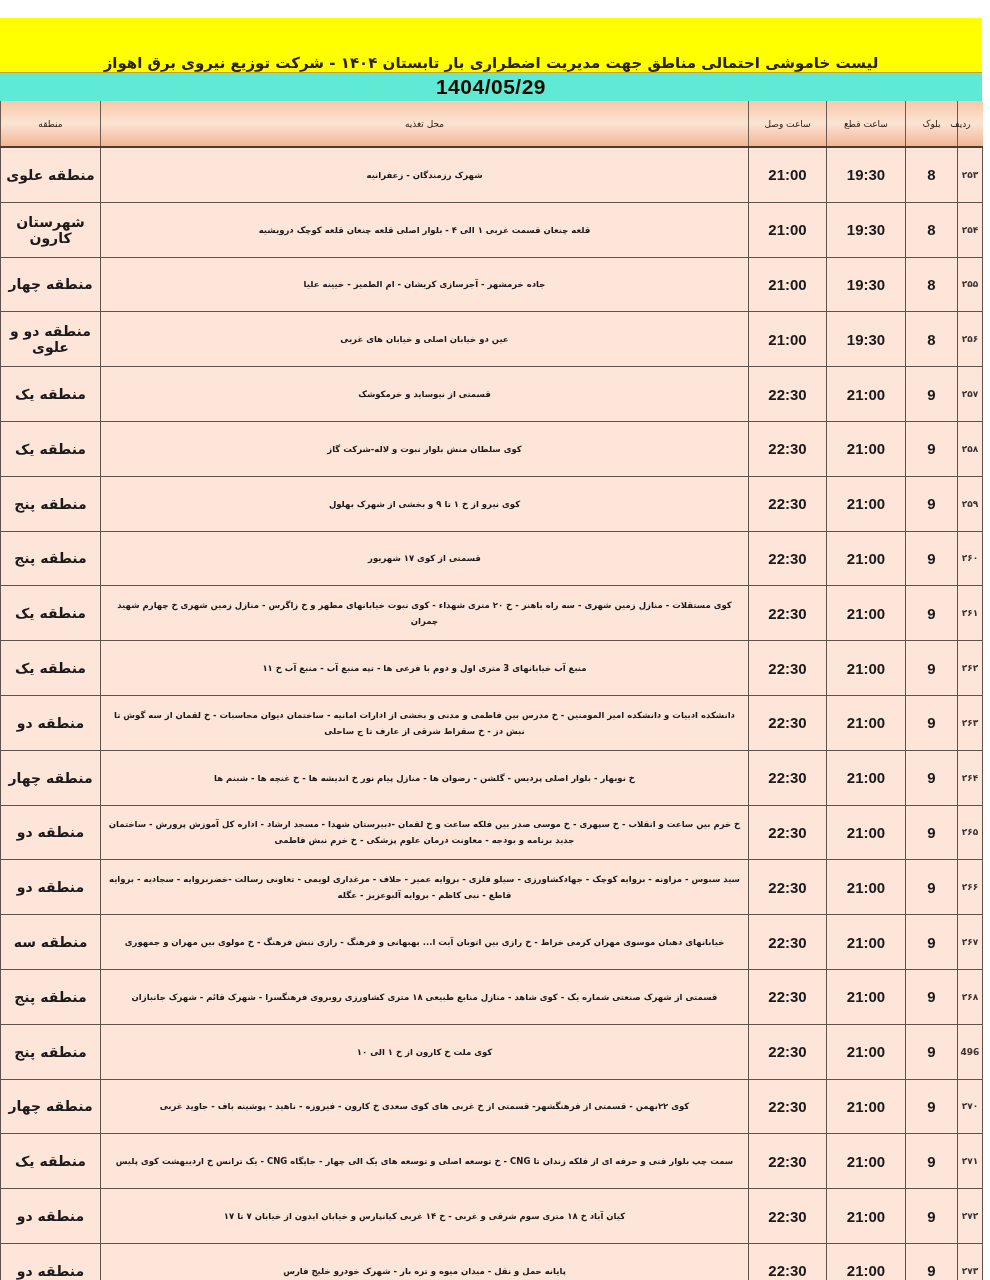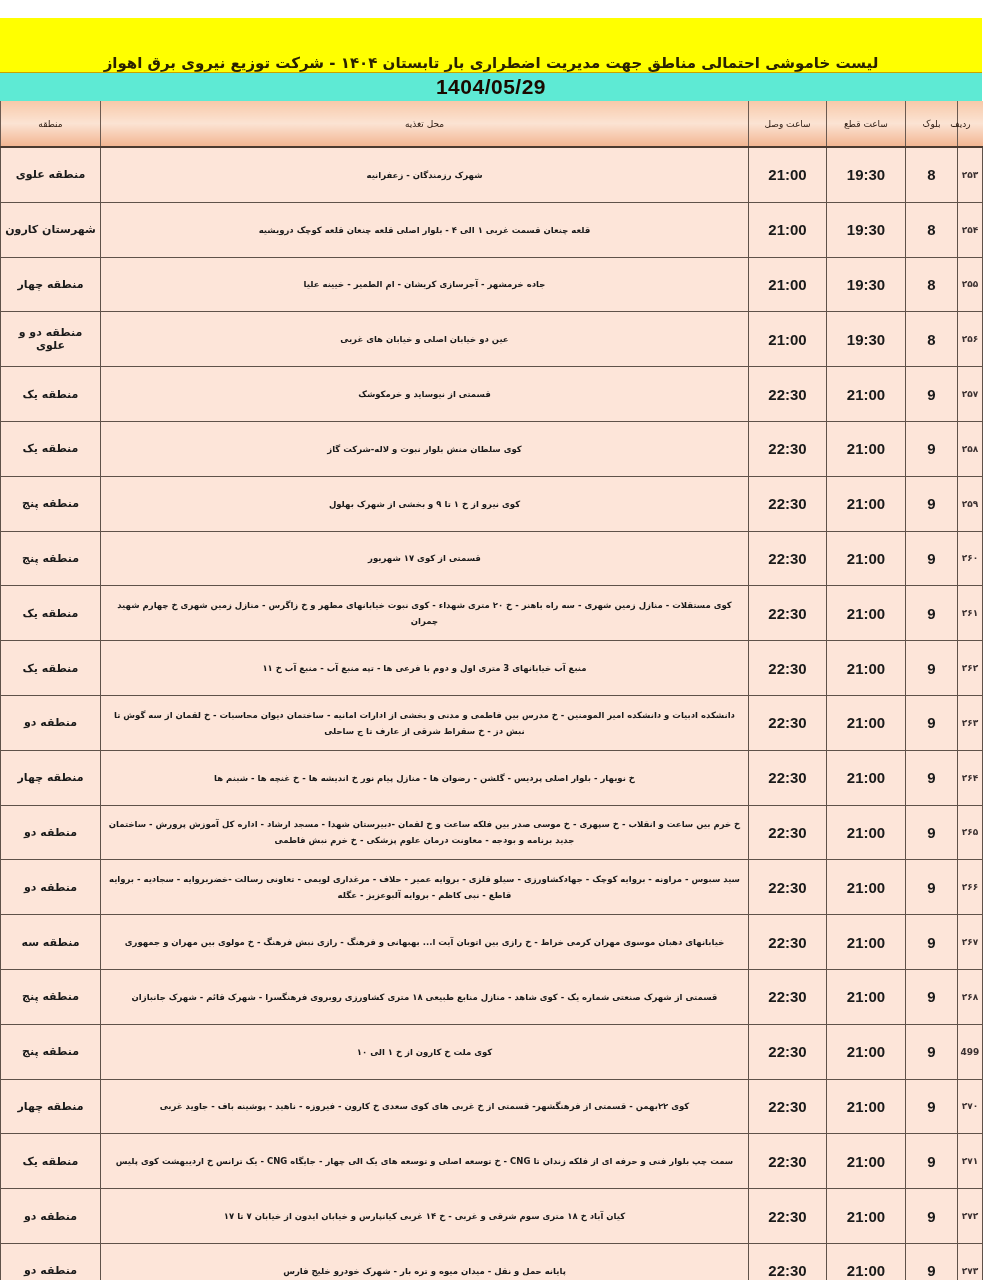--- a/index.html
+++ b/index.html
@@ -88,21 +88,21 @@
     direction: ltr;
   }
   td.c-loc {
     font-size: 8.5px;
     font-weight: bold;
     line-height: 1.9;
     direction: rtl;
     margin-left: 48px;
   }
   td.c-region {
-    font-size: 11px;
+    font-size: 14px;
     font-weight: bold;
     direction: rtl;
   }
 </style>
 </head>
 <body>
 
 <div class="sheet">
   <div class="title-band">
     <span>لیست خاموشی احتمالی مناطق جهت مدیریت اضطراری بار تابستان ۱۴۰۴ - شرکت توزیع نیروی برق اهواز</span>
@@ -253,21 +253,21 @@
   </tr>
         <tr>
     <td class="c-row">۲۶۸</td>
     <td class="c-block">9</td>
     <td class="c-cut">21:00</td>
     <td class="c-con">22:30</td>
     <td class="c-loc">قسمتی از شهرک صنعتی شماره یک - کوی شاهد - منازل منابع طبیعی ۱۸ متری کشاورزی روبروی فرهنگسرا - شهرک قائم - شهرک جانبازان</td>
     <td class="c-region">منطقه پنج</td>
   </tr>
         <tr>
-    <td class="c-row">499</td>
+    <td class="c-row">496</td>
     <td class="c-block">9</td>
     <td class="c-cut">21:00</td>
     <td class="c-con">22:30</td>
     <td class="c-loc">کوی ملت خ کارون از خ ۱ الی ۱۰</td>
     <td class="c-region">منطقه پنج</td>
   </tr>
         <tr>
     <td class="c-row">۲۷۰</td>
     <td class="c-block">9</td>
     <td class="c-cut">21:00</td>

